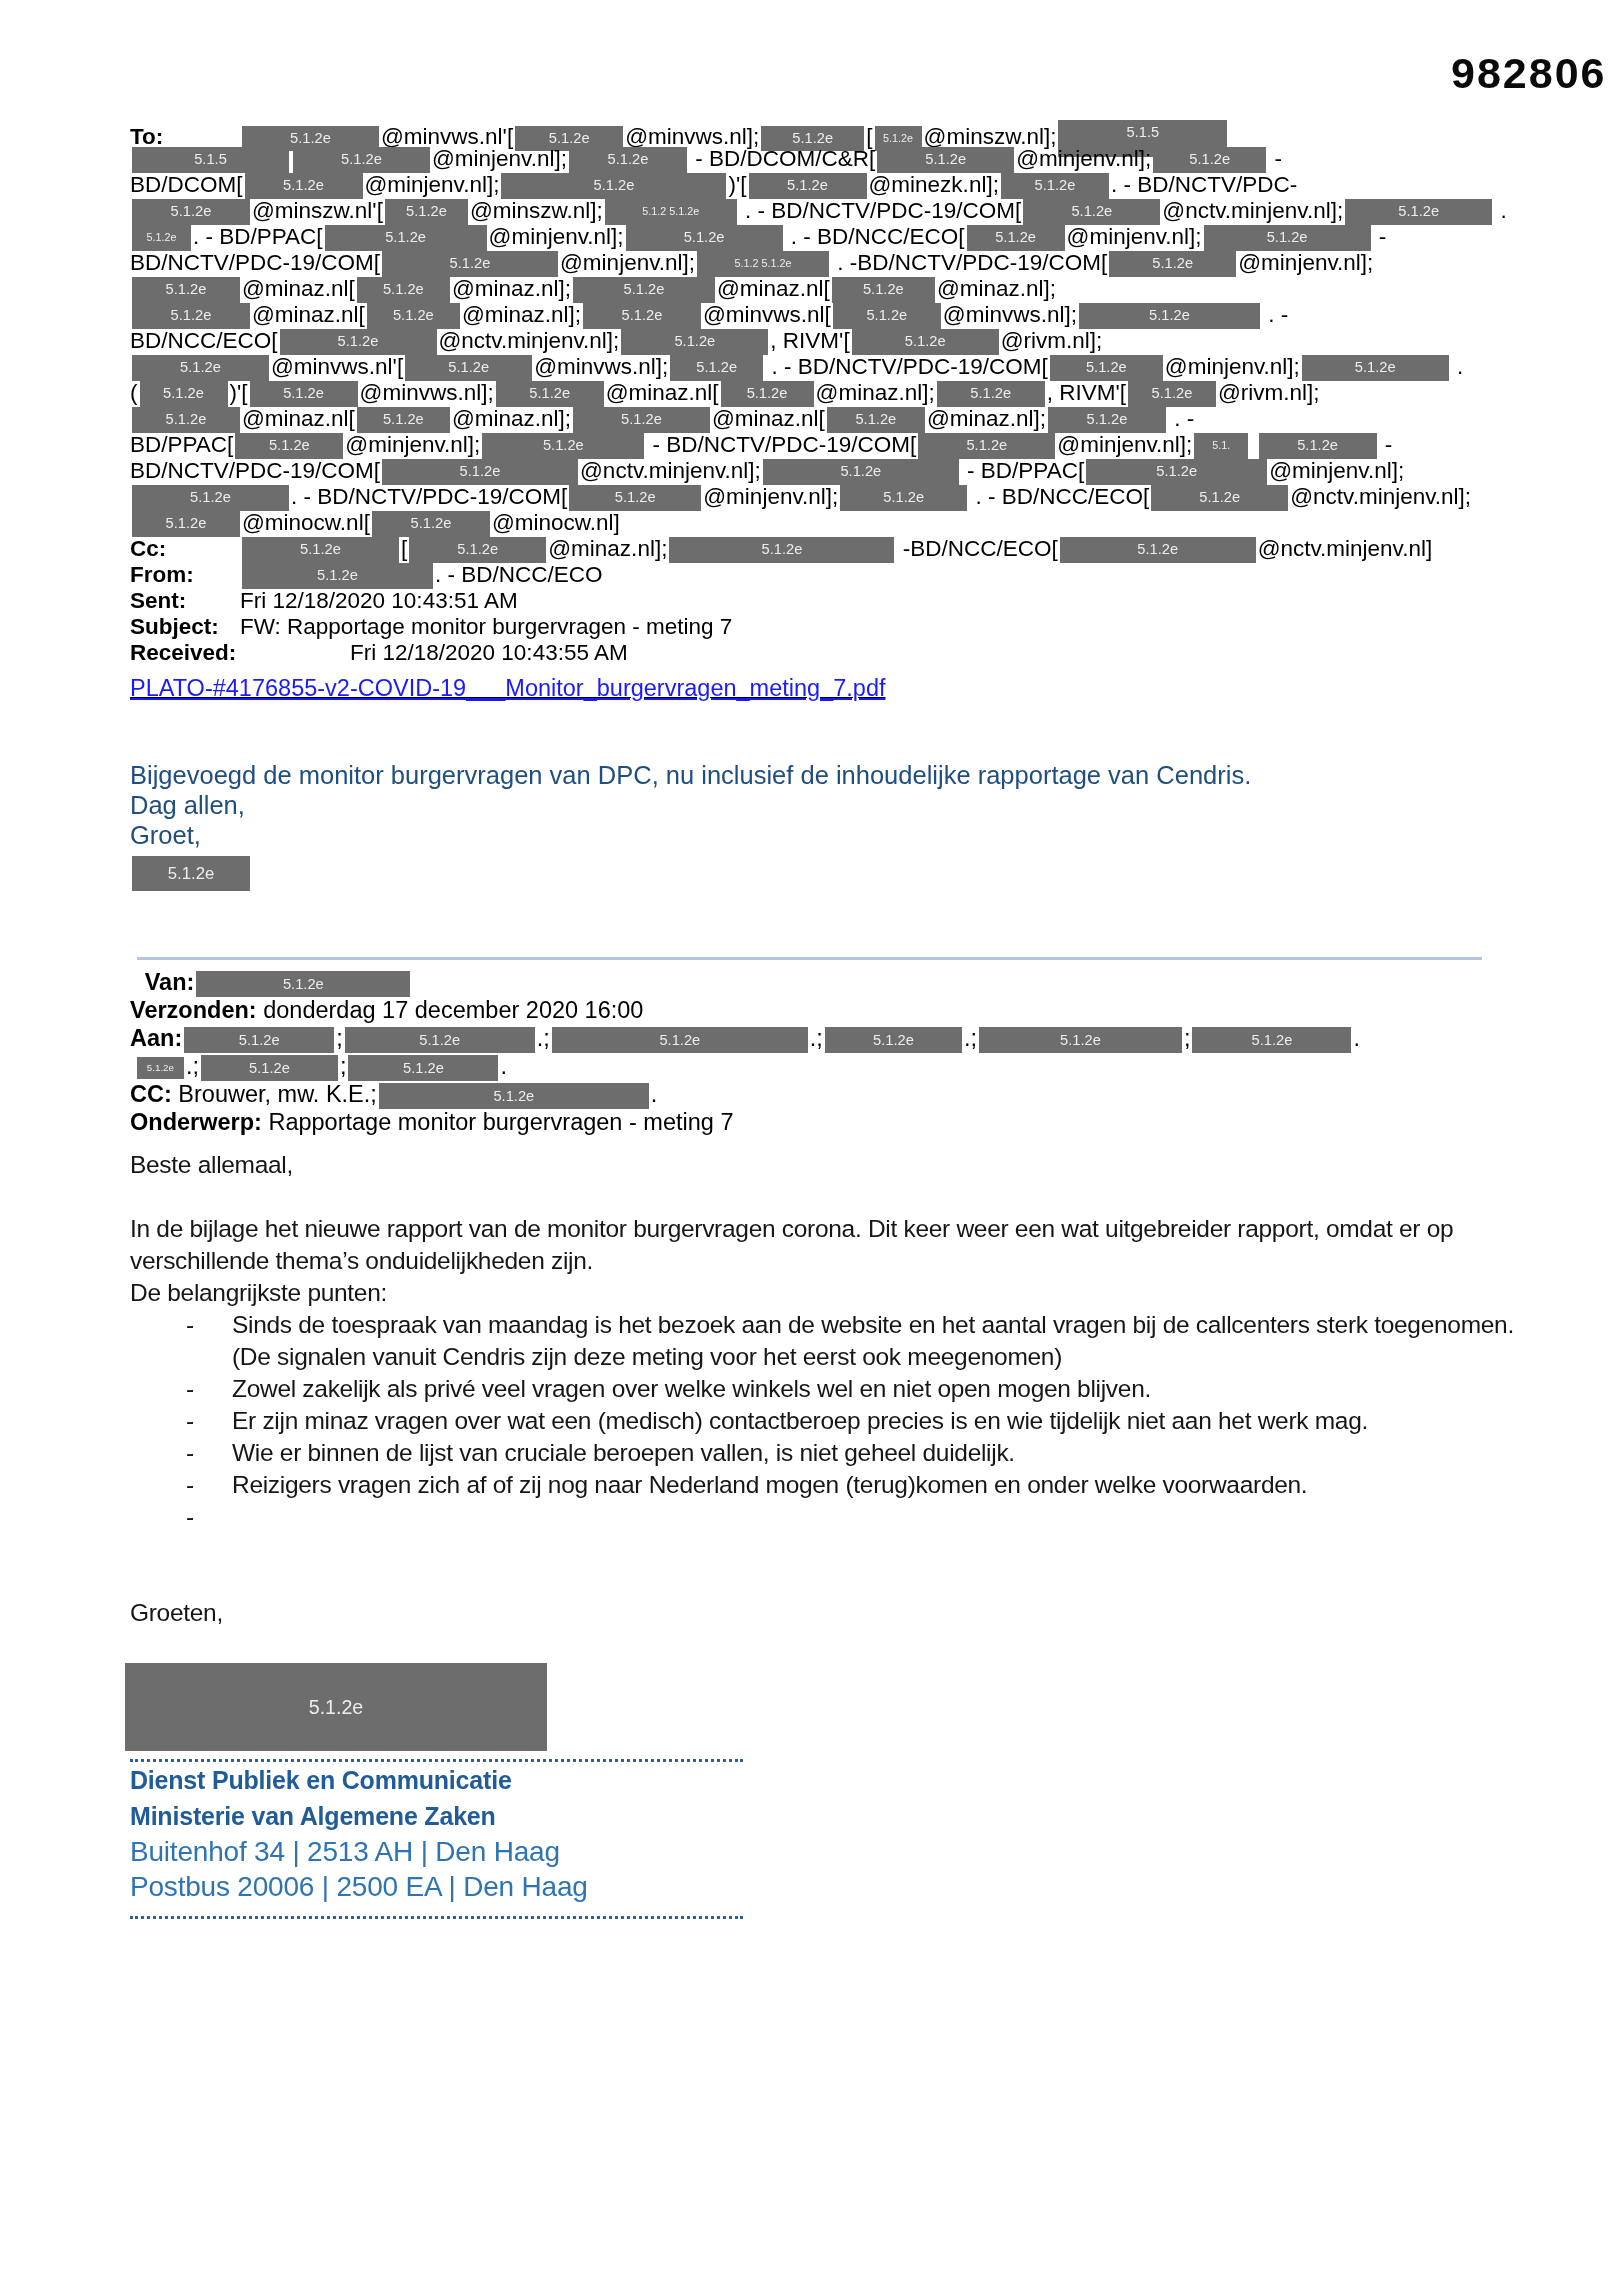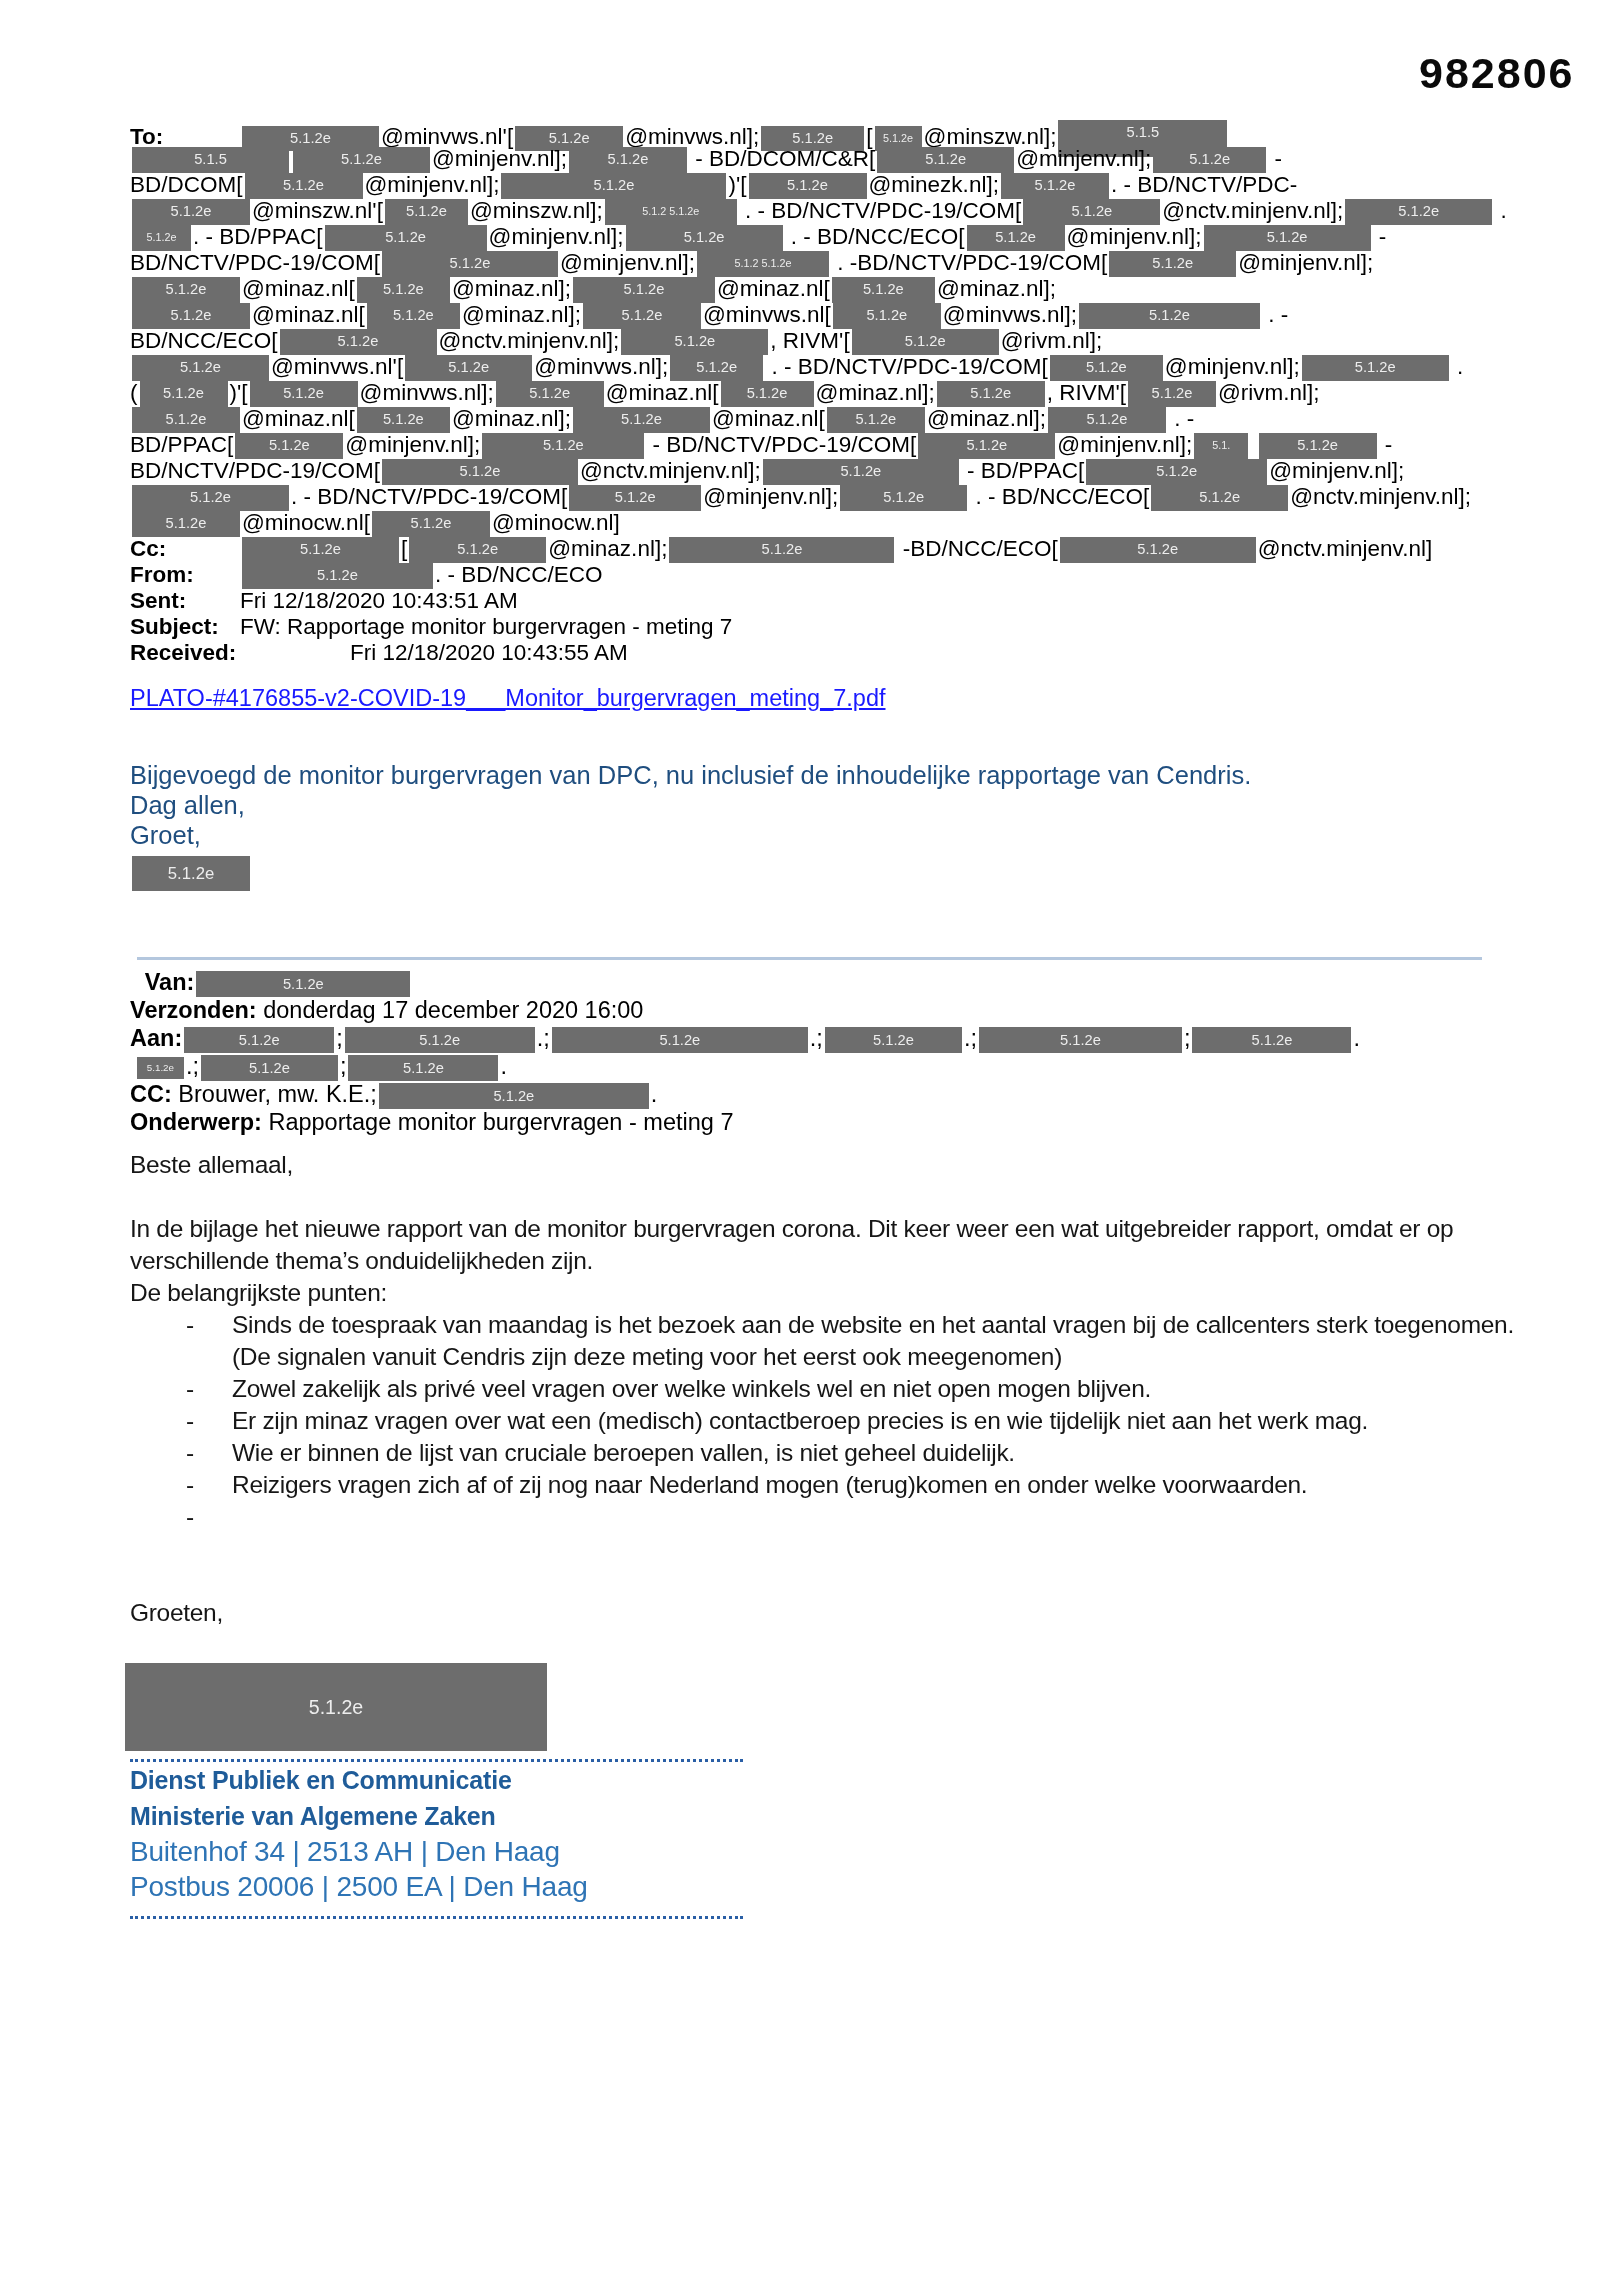--- a/index.html
+++ b/index.html
@@ -1,28 +1,28 @@
 <!DOCTYPE html>
 <html><head>
 <meta charset="utf-8">
 <style>
   html,body{margin:0;padding:0;background:#e8e8e8;}
   .page{position:relative;width:1621px;height:2292px;background:#ffffff;margin:0 auto;
         font-family:"Liberation Sans",sans-serif;color:#000;overflow:hidden;}
-  .pagenum{position:absolute;left:1419px;top:49px;font-size:43px;font-weight:600;letter-spacing:2px;color:#0a0a0a;}
+  .pagenum{position:absolute;left:1451px;top:49px;font-size:43px;font-weight:600;letter-spacing:2px;color:#0a0a0a;}
 
   
   .hdr{position:absolute;left:130px;top:120px;width:1460px;}
   .hline{height:26px;line-height:26px;font-size:22.5px;white-space:nowrap;}
   .hlabel{font-weight:bold;display:inline-block;}
   .htext{white-space:pre;}
   .rbox{display:inline-block;background:#6d6d6d;color:#ededed;text-align:center;
         font-size:14.7px;height:25.5px;line-height:25.5px;vertical-align:middle;margin:0 2px;overflow:hidden;}
   .rbox.sm{font-size:10.8px;}
-  .attach-line{margin-top:19px;height:26.5px;line-height:26.5px;}
+  .attach-line{margin-top:9px;height:26.5px;line-height:26.5px;text-decoration:underline;}
   .attach-link{color:#1a1aff;text-decoration:underline;font-size:23.5px;cursor:pointer;}
 
   
   .fwd{position:absolute;left:130px;top:760px;color:#1f4e7f;font-size:25.5px;}
   .fwd .fline{height:30px;line-height:30px;white-space:nowrap;}
   .fwd .rbox{margin-top:5.9px;display:block;font-size:16.7px;height:35px;line-height:35px;}
 
   .divider{position:absolute;left:137px;top:957px;width:1345px;height:2.9px;background:#b4c7de;}
 
   

